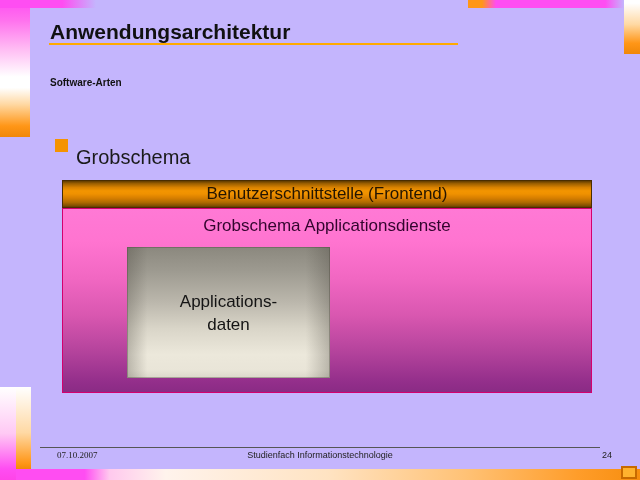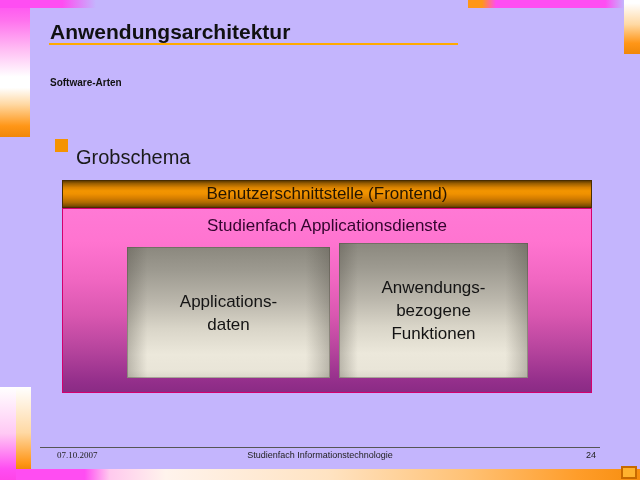--- a/index.html
+++ b/index.html
@@ -54,21 +54,21 @@
   .box-left{left:64px;top:38px;width:203px;height:131px;}
   .box-right{left:276px;top:34px;width:189px;height:135px;}
   .bar-code{top:213px;height:29px;border:1px solid #232a7a;color:#0a0a20;
     background:linear-gradient(180deg,#2d3490 0%,#5a62c8 12%,#8d95ec 30%,#9aa2f2 38%,#7f87e4 52%,#636bd2 68%,#4a52b8 84%,#333a99 100%);}
 
   
   .footer-line{left:40px;top:447px;width:560px;height:1px;background:#555;}
   .footer-text{top:450px;font-size:9px;color:#222;white-space:nowrap;}
   .footer-date{left:57px;font-family:Liberation Serif, serif;}
   .footer-center{left:0;width:640px;text-align:center;}
-  .footer-page{right:44px;}
+  .footer-page{right:28px;}
 </style>
 </head>
 <body>
 
 <div class="slide">
 
   <div class="abs deco-left-top"></div>
   <div class="abs deco-top-band-left"></div>
   <div class="abs deco-top-band-right"></div>
   <div class="abs deco-right-strip"></div>
@@ -86,32 +86,27 @@
     <span class="bullet-label">Grobschema</span>
   </div>
 
   <div class="abs diagram">
 
     <div class="bar bar-frontend">
       <span>Benutzerschnittstelle (Frontend)</span>
     </div>
 
     <div class="services">
-      <div class="services-label">Studienfach Applicationsdienste</div>
+      <div class="services-label">Grobschema Applicationsdienste</div>
 
       <div class="gray-box box-left">
         <span>Applications-</span>
         <span>daten</span>
       </div>
 
-      <div class="gray-box box-right">
-        <span>Anwendungs-</span>
-        <span>bezogene</span>
-        <span>Funktionen</span>
-      </div>
     </div>
 
 
   </div>
 
   <div class="abs footer-line"></div>
   <div class="abs footer-text footer-date">07.10.2007</div>
   <div class="abs footer-text footer-center">Studienfach Informationstechnologie</div>
   <div class="abs footer-text footer-page">24</div>
 

